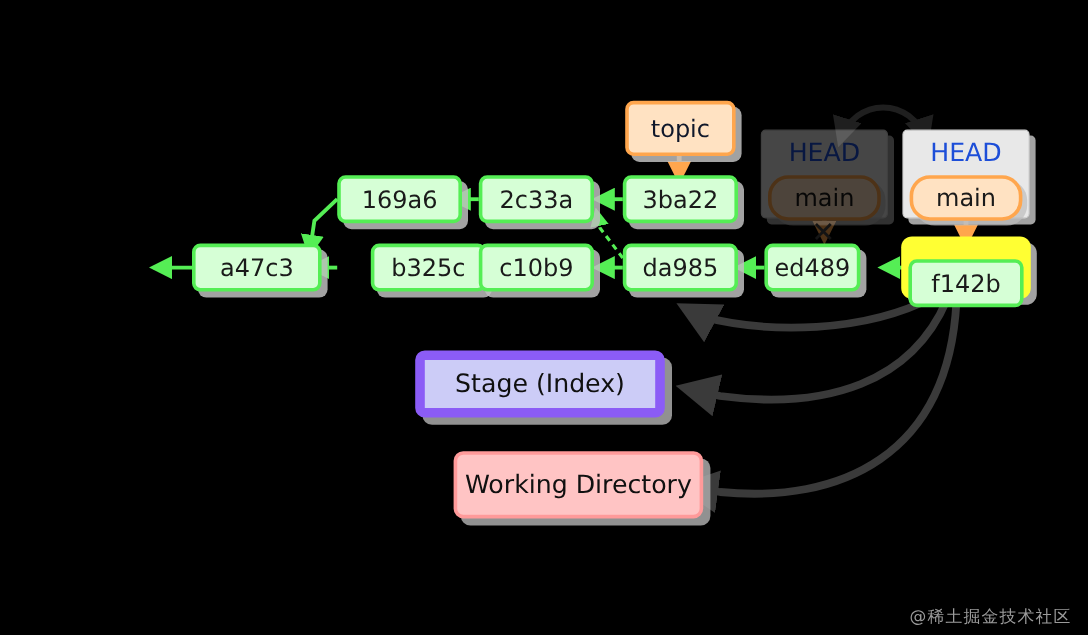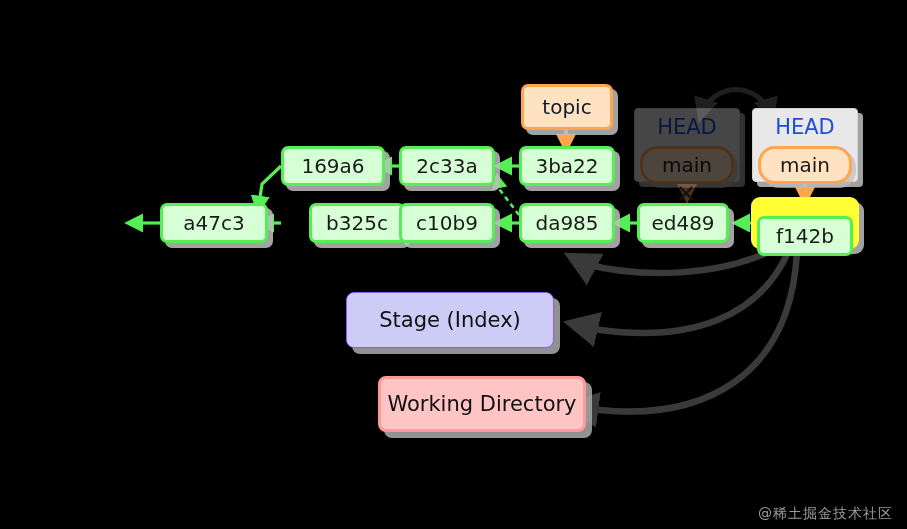--- a/index.html
+++ b/index.html
@@ -85,21 +85,21 @@
     border-radius: 17px;
     box-shadow: 4px 4px 0 0 rgba(190,190,190,0.7);
   }
   
   .ghost {
     opacity: 0.30;
   }
   
   .stagebox {
     background: #ccccf7;
-    border: 1px solid #8b5cf6;
+    border: 8px solid #8b5cf6;
     color: #101010;
     font-size: 21px;
     border-radius: 8px;
     box-shadow: 6px 6px 0 0 rgba(170,170,170,0.85);
   }
   .workbox {
     background: #ffc4c4;
     border: 3px solid #ff9a9a;
     color: #101010;
     font-size: 21px;
@@ -186,21 +186,21 @@
   </div>
   <div class="node commit" style="left:281px; top:203px; width:96px; height:40px;margin-left:28px;">
     <span>b325c</span>
   </div>
   <div class="node commit" style="left:399px; top:203px; width:96px; height:40px;">
     <span>c10b9</span>
   </div>
   <div class="node commit" style="left:519px; top:203px; width:96px; height:40px;">
     <span>da985</span>
   </div>
-  <div class="node commit" style="left:637px; top:203px; width:92px; height:40px;">
+  <div class="node commit" style="left:637px; top:203px; width:80px; height:40px;">
     <span>ed489</span>
   </div>
   <div class="node commit" style="left:757px; top:204px; width:96px; height:40px; box-shadow:none;margin-top:12px;">
     <span>f142b</span>
   </div>
 
   <div class="node commit" style="left:281px; top:146px; width:104px; height:40px;">
     <span>169a6</span>
   </div>
   <div class="node commit" style="left:399px; top:146px; width:96px; height:40px;">

